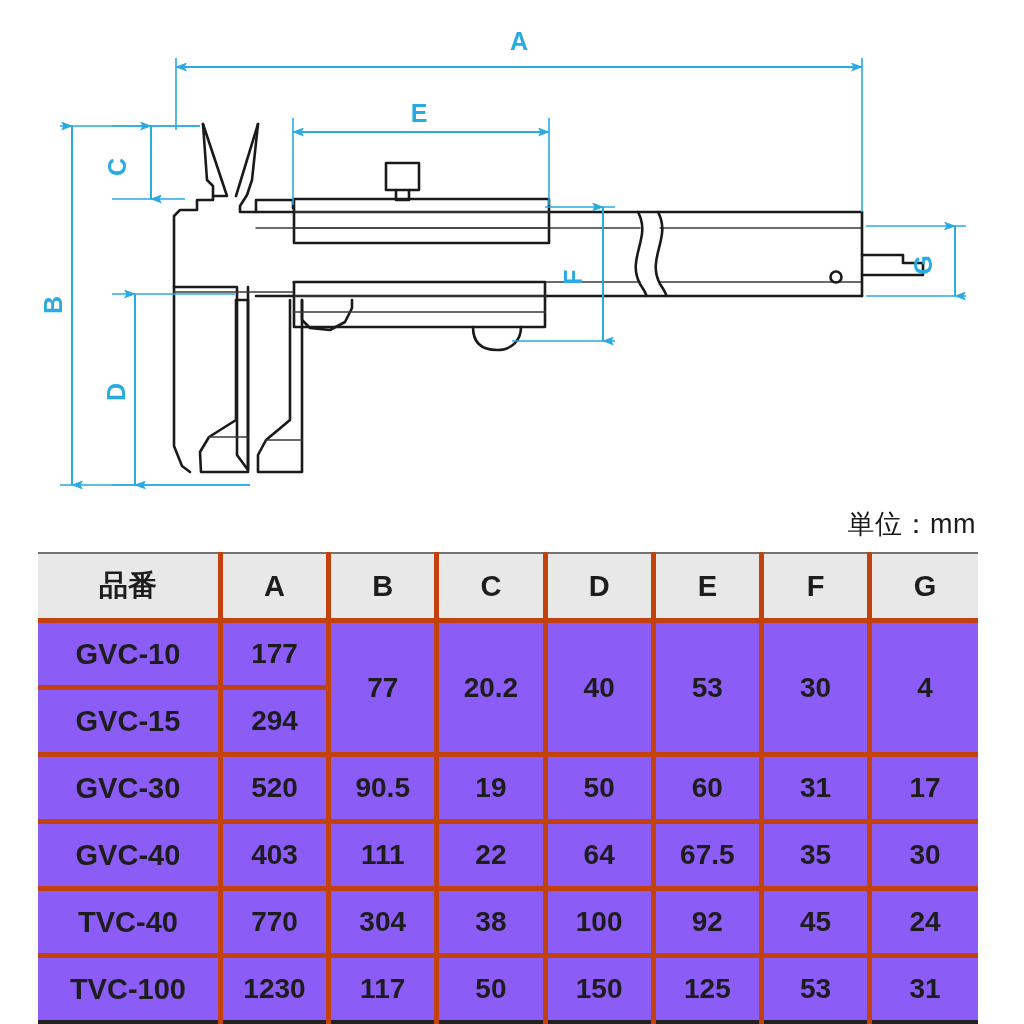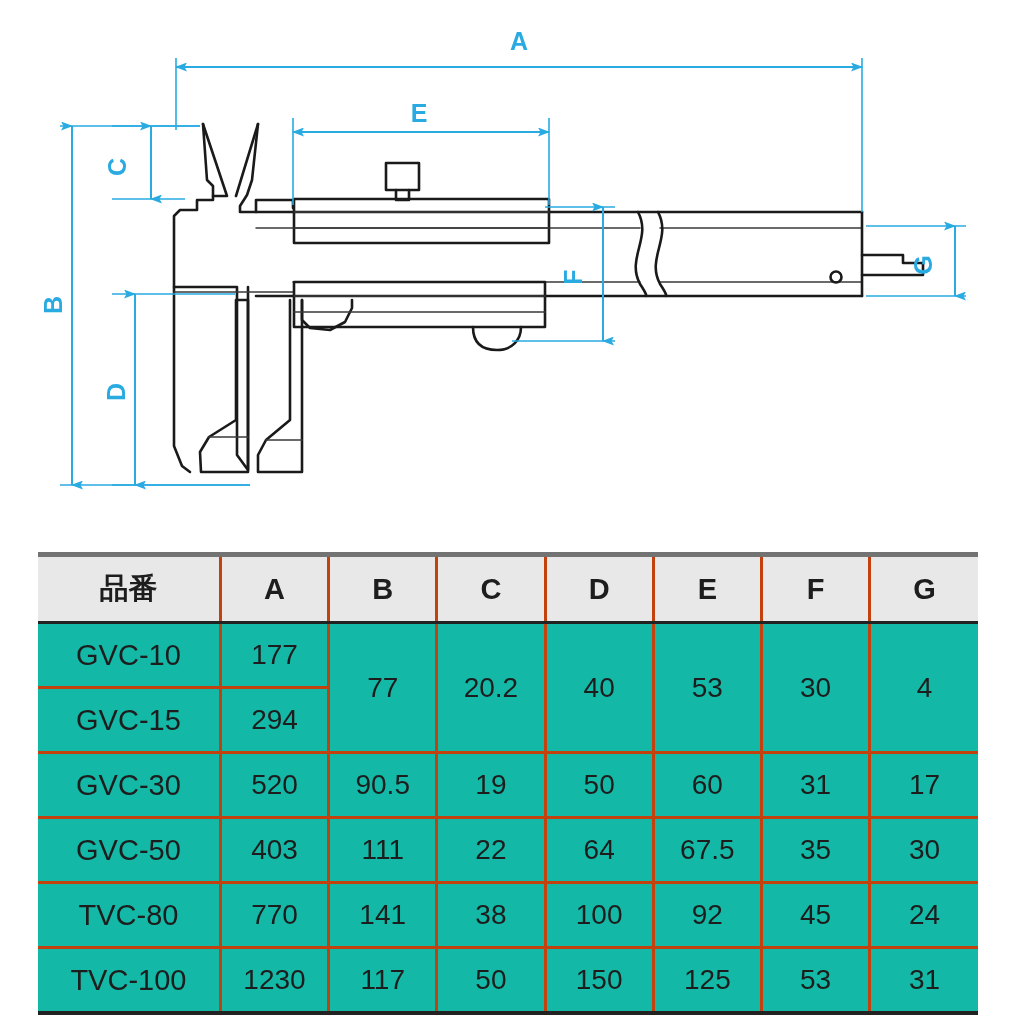--- a/index.html
+++ b/index.html
@@ -37,37 +37,37 @@
   table.spec{
     border-collapse:collapse;
     width:940px;
     table-layout:fixed;
     font-size:28px;
     color:#1d1d1d;
   }
   table.spec col.c-model{width:182px;}
   table.spec col.c-dim{width:108px;}
   table.spec th,table.spec td{
-    border:3px solid #c2410c;
+    border:5px solid #c2410c;
     text-align:center;
     vertical-align:middle;
     padding:0;
     height:62px;
-    font-weight:normal;
-    background:#14b8a6;
+    font-weight:bold;
+    background:#8b5cf6;
   }
   table.spec thead th{
     background:#e8e8e8;
     font-weight:bold;
     height:64px;
     font-size:29px;
   }
   
   table.spec thead tr th{
-    border-top:5px solid #737373;
+    border-top:2px solid #737373;
     border-bottom:3px solid #222;
   }
   table.spec tbody tr:last-child td{
     border-bottom:4px solid #222;
   }
   table.spec th:first-child,table.spec td:first-child{border-left:none;}
   table.spec th:last-child,table.spec td:last-child{border-right:none;}
   .model-cell{font-size:29px;}
 </style>
 </head>
@@ -201,20 +201,21 @@
       <g>
         <line class="ext" x1="866" y1="226" x2="966" y2="226"></line>
         <line class="ext" x1="866" y1="296" x2="966" y2="296"></line>
         <line class="dim" x1="955" y1="226" x2="955" y2="296" marker-start="url(#arrU)" marker-end="url(#arrD)"></line>
         <text class="dlbl" x="932" y="265" text-anchor="middle" transform="rotate(-90 932 265)">G</text>
       </g>
 
     </svg>
   </div>
 
+  <div class="unit-note">単位：mm</div>
 
   <div id="spec-table-wrap">
     <table class="spec">
       <colgroup>
         <col class="c-model">
           <col class="c-dim">
           <col class="c-dim">
           <col class="c-dim">
         <col class="c-dim">
           <col class="c-dim">
@@ -252,33 +253,33 @@
           <td class="model-cell">GVC-30</td>
           <td>520</td>
           <td>90.5</td>
           <td>19</td>
           <td>50</td>
           <td>60</td>
           <td>31</td>
           <td>17</td>
         </tr>
         <tr>
-          <td class="model-cell">GVC-50</td>
+          <td class="model-cell">GVC-40</td>
           <td>403</td>
           <td>111</td>
           <td>22</td>
           <td>64</td>
           <td>67.5</td>
           <td>35</td>
           <td>30</td>
         </tr>
         <tr>
-          <td class="model-cell">TVC-80</td>
+          <td class="model-cell">TVC-40</td>
           <td>770</td>
-          <td>141</td>
+          <td>304</td>
           <td>38</td>
           <td>100</td>
           <td>92</td>
           <td>45</td>
           <td>24</td>
         </tr>
         <tr>
           <td class="model-cell">TVC-100</td>
           <td>1230</td>
           <td>117</td>

